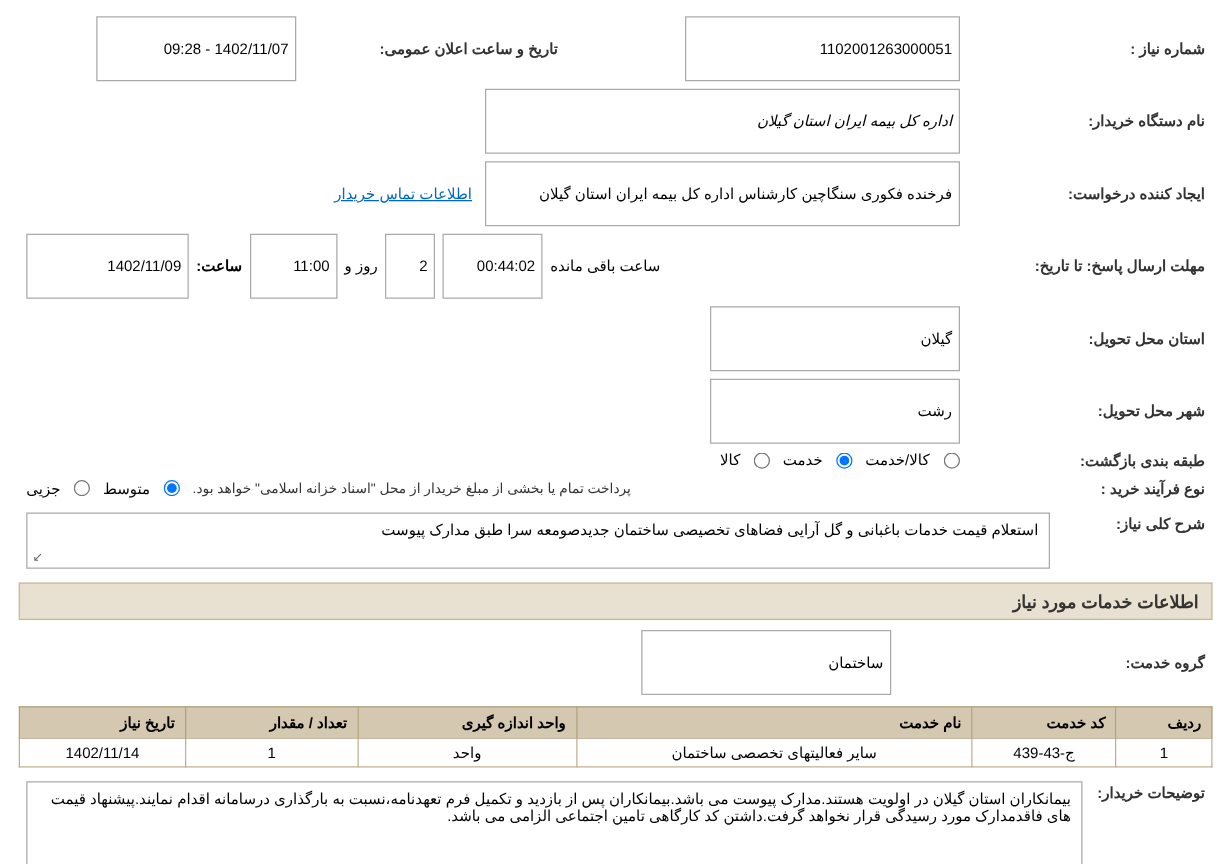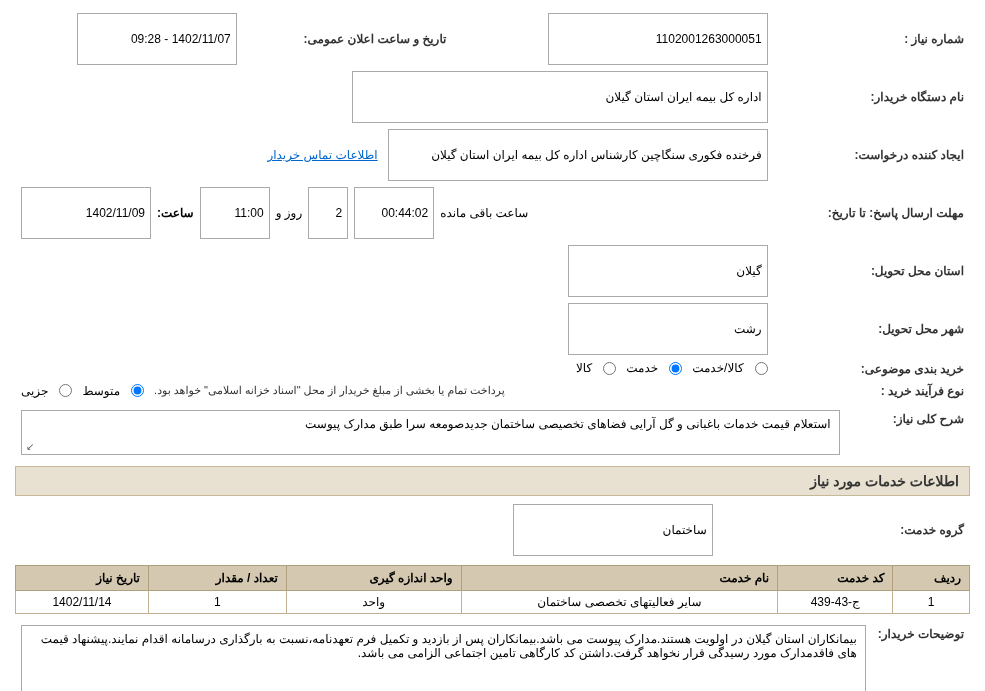--- a/index.html
+++ b/index.html
@@ -175,21 +175,21 @@
         </td>
         <td class="label-cell" style="padding-right:20px;">تاریخ و ساعت اعلان عمومی:</td>
         <td class="value-cell">
           <span class="input-box" style="width:160px;">1402/11/07 - 09:28</span>
         </td>
       </tr>
 
       <tr>
         <td class="label-cell">نام دستگاه خریدار:</td>
         <td class="value-cell" colspan="3">
-          <span class="input-box" style="width:416px;">اداره کل بیمه ایران استان گیلان</span>
+          <span class="input-box" style="width:380px;font-style:italic;">اداره کل بیمه ایران استان گیلان</span>
         </td>
       </tr>
 
       <tr>
         <td class="label-cell">ایجاد کننده درخواست:</td>
         <td class="value-cell" colspan="3">
           <span class="input-box" style="width:380px;">فرخنده فکوری سنگاچین کارشناس اداره کل بیمه ایران استان گیلان</span>
           &nbsp;
           <span class="blue-link">اطلاعات تماس خریدار</span>
         </td>
@@ -218,21 +218,21 @@
       </tr>
 
       <tr>
         <td class="label-cell">شهر محل تحویل:</td>
         <td class="value-cell" colspan="3">
           <span class="input-box" style="width:200px;">رشت</span>
         </td>
       </tr>
 
       <tr>
-        <td class="label-cell">خرید بندی موضوعی:</td>
+        <td class="label-cell">طبقه بندی بازگشت:</td>
         <td colspan="3">
           <div class="radio-group">
             <label class="radio-item">
               <input type="radio" name="category" style="">
               <span>کالا/خدمت</span>
             </label>
             <label class="radio-item">
               <input type="radio" name="category" checked="" style="">
               <span>خدمت</span>
             </label>

